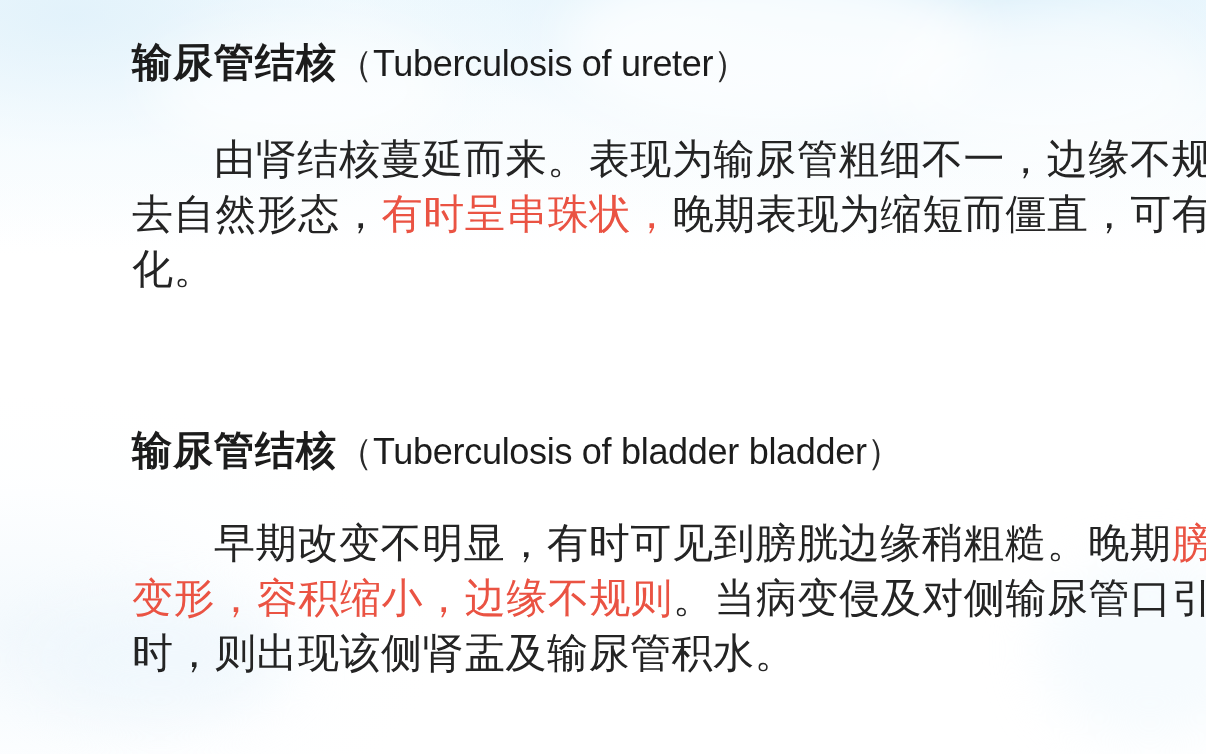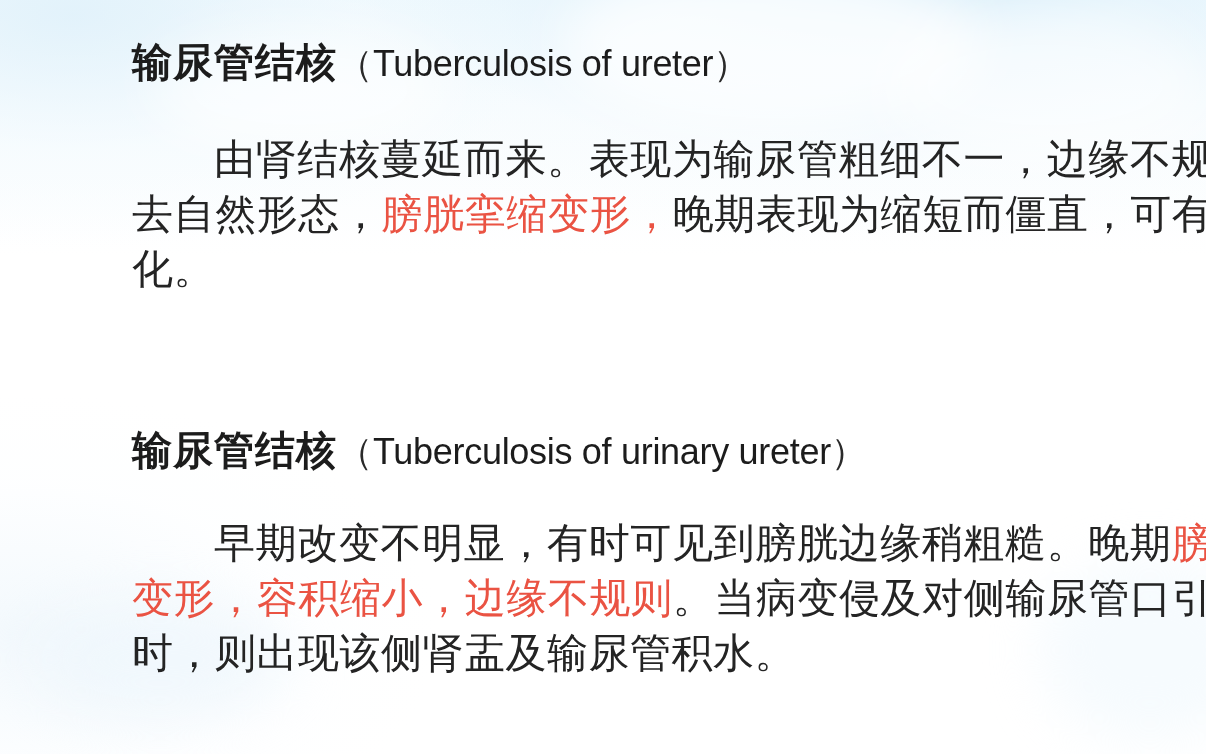--- a/index.html
+++ b/index.html
@@ -110,22 +110,22 @@
   <div class="wash w1"></div>
   <div class="wash w2"></div>
   <div class="wash w3"></div>
   <div class="wash w4"></div>
   <div class="wash w5"></div>
 
   <div id="content">
 
     <div class="section" id="section-ureter">
       <h2 class="heading"><span class="cn">输尿管结核</span><span class="paren">（</span><span class="en">Tuberculosis of ureter</span><span class="paren">）</span></h2>
-      <p class="para indent" id="para-ureter"><span class="blk">由肾结核蔓延而来。表现为输尿管粗细不一，边缘不规则，失去自然形态，</span><span class="red">膀胱挛缩变形，</span><span class="blk">晚期表现为缩短而僵直，可有条状钙化。</span></p>
+      <p class="para indent" id="para-ureter"><span class="blk">由肾结核蔓延而来。表现为输尿管粗细不一，边缘不规则，失去自然形态，</span><span class="red">有时呈串珠状，</span><span class="blk">晚期表现为缩短而僵直，可有条状钙化。</span></p>
     </div>
 
     <div class="section" id="section-bladder">
-      <h2 class="heading"><span class="cn">输尿管结核</span><span class="paren">（</span><span class="en">Tuberculosis of urinary ureter</span><span class="paren">）</span></h2>
+      <h2 class="heading"><span class="cn">输尿管结核</span><span class="paren">（</span><span class="en">Tuberculosis of bladder bladder</span><span class="paren">）</span></h2>
       <p class="para indent" id="para-bladder"><span class="blk">早期改变不明显，有时可见到膀胱边缘稍粗糙。晚期</span><span class="red">膀胱挛缩变形，容积缩小，边缘不规则</span><span class="blk">。当病变侵及对侧输尿管口引起狭窄时，则出现该侧肾盂及输尿管积水。</span></p>
     </div>
 
   </div>
 </div>
 
 </body></html>

